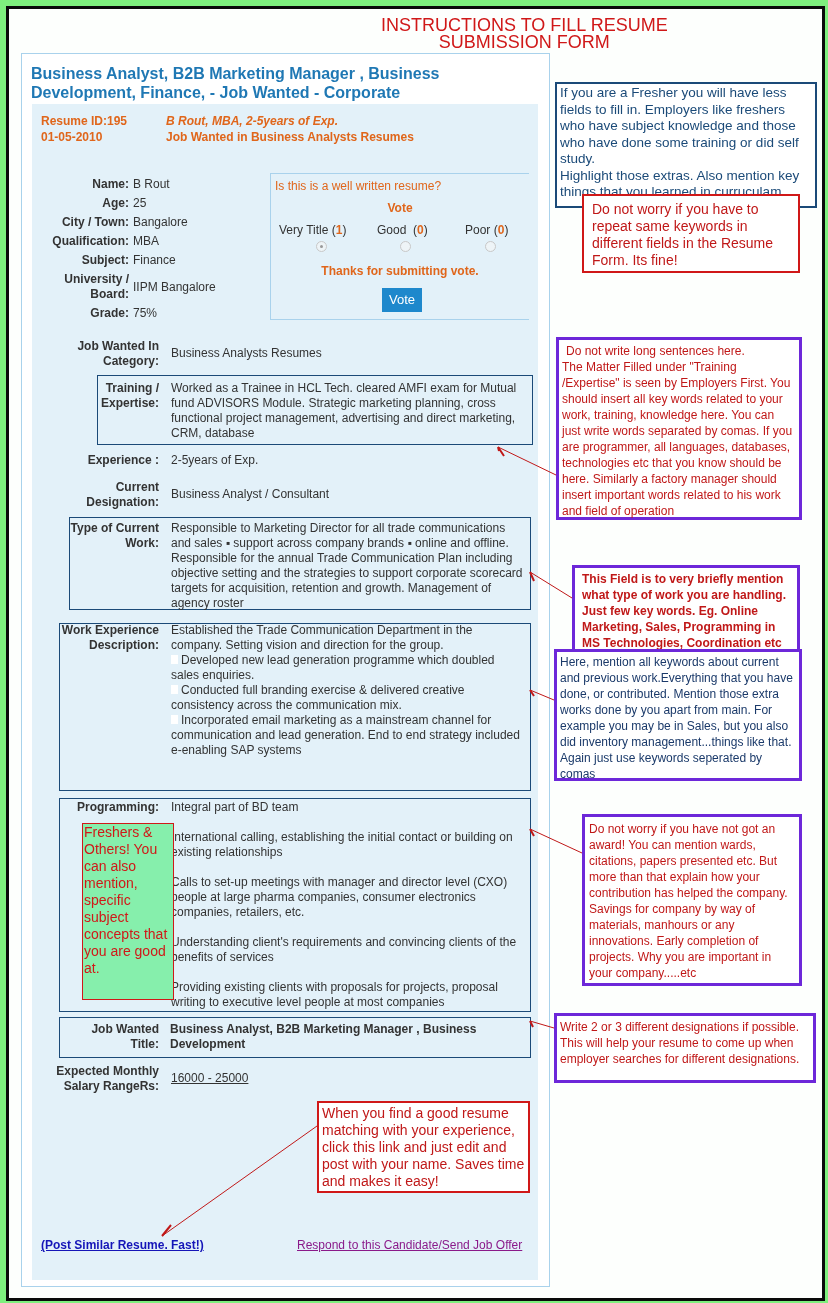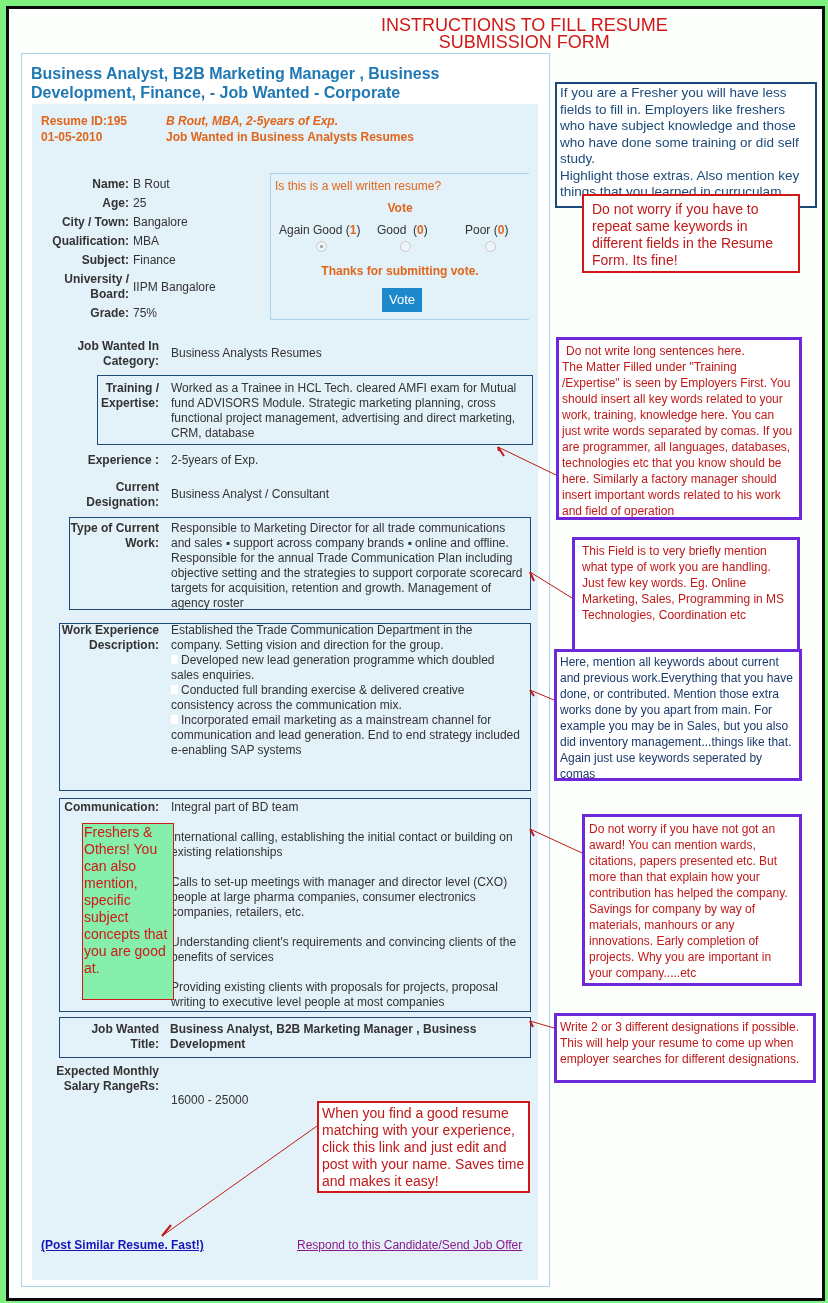--- a/index.html
+++ b/index.html
@@ -96,21 +96,21 @@
 <div class="abs fld-label" style="left:60px;top:272px;width:69px;">University / Board:</div>
 <div class="abs fld-val" style="left:133px;top:280px;">IIPM Bangalore</div>
 <div class="abs fld-label" style="left:40px;top:306px;width:89px;">Grade:</div>
 <div class="abs fld-val" style="left:133px;top:306px;">75%</div>
 
 <div class="abs vote-box">
   <div class="abs vote-q">Is this is a well written resume?</div>
   <div class="abs vote-head">Vote</div>
 
   <div class="abs vote-opt" style="left:8px;top:49px;">
-    <span>Again Good</span> (<span class="cnt">1</span>)
+    <span>Very Title</span> (<span class="cnt">1</span>)
   </div>
   <div class="abs vote-opt" style="left:106px;top:49px;">
     <span>Good</span>&nbsp; (<span class="cnt">0</span>)
   </div>
   <div class="abs vote-opt" style="left:194px;top:49px;">
     <span>Poor</span> (<span class="cnt">0</span>)
   </div>
 
   <div class="abs radio checked" style="left:45px;top:67px;"></div>
   <div class="abs radio" style="left:129px;top:67px;"></div>
@@ -140,56 +140,56 @@
 <div class="abs hl-box" style="left:59px;top:623px;width:470px;height:166px;"></div>
 <div class="abs fld-label" style="left:60px;top:623px;width:99px;">Work Experience Description:</div>
 <div class="abs fld-val" style="left:171px;top:623px;width:352px;">
   <div>Established the Trade Communication Department in the company. Setting vision and direction for the group.</div>
   <div><span style="display:inline-block;width:7px;height:9px;background:#fff;margin-right:3px;"></span><span>Developed new lead generation programme which doubled sales enquiries.</span></div>
   <div><span style="display:inline-block;width:7px;height:9px;background:#fff;margin-right:3px;"></span><span>Conducted full branding exercise &amp; delivered creative consistency across the communication mix.</span></div>
   <div><span style="display:inline-block;width:7px;height:9px;background:#fff;margin-right:3px;"></span><span>Incorporated email marketing as a mainstream channel for communication and lead generation. End to end strategy included e-enabling SAP systems</span></div>
 </div>
 
 <div class="abs hl-box" style="left:59px;top:798px;width:470px;height:212px;"></div>
-<div class="abs fld-label" style="left:60px;top:800px;width:99px;">Communication:</div>
+<div class="abs fld-label" style="left:60px;top:800px;width:99px;">Programming:</div>
 <div class="abs fld-val" style="left:171px;top:800px;width:352px;">
   <div style="margin-bottom:15px;">Integral part of BD team</div>
   <div style="margin-bottom:15px;">International calling, establishing the initial contact or building on existing relationships</div>
   <div style="margin-bottom:15px;">Calls to set-up meetings with manager and director level (CXO) people at large pharma companies, consumer electronics companies, retailers, etc.</div>
   <div style="margin-bottom:15px;">Understanding client's requirements and convincing clients of the benefits of services</div>
   <div>Providing existing clients with proposals for projects, proposal writing to executive level people at most companies</div>
 </div>
 
 <div class="abs" style="left:68px;top:823px;width:92px;height:177px;border:1px solid #d01818;background:#86efac;color:#d01818;font-size:14px;line-height:17px;padding:0 1px;box-sizing:border-box;margin-left:14px;">Freshers &amp; Others! You can also mention, specific subject concepts that you are good at.</div>
 
 <div class="abs hl-box" style="left:59px;top:1017px;width:470px;height:39px;"></div>
 <div class="abs fld-label" style="left:60px;top:1022px;width:99px;">Job Wanted Title:</div>
 <div class="abs fld-val" style="left:170px;top:1022px;width:352px;font-weight:bold;">Business Analyst, B2B Marketing Manager , Business Development</div>
 
 <div class="abs fld-label" style="left:40px;top:1064px;width:119px;">Expected Monthly Salary RangeRs:</div>
-<div class="abs fld-val" style="left:171px;top:1093px;">16000 - 25000</div>
+<div class="abs fld-val" style="left:171px;top:1071px;text-decoration:underline;">16000 - 25000</div>
 
 <div class="abs note-red thick" style="left:317px;top:1101px;width:213px;height:92px;padding:2px 3px;">When you find a good resume matching with your experience, click this link and just edit and post with your name. Saves time and makes it easy!</div>
 
 <a class="abs link-post" style="left:41px;top:1238px;">(Post Similar Resume. Fast!)</a>
 <a class="abs link-respond" style="left:297px;top:1238px;">Respond to this Candidate/Send Job Offer</a>
 
 <div class="abs note-blue" style="left:555px;top:54px;width:262px;height:126px;margin-top:28px;">
   <div>If you are a Fresher you will have less fields to fill in. Employers like freshers who have subject knowledge and those who have done some training or did self study.</div>
   <div>Highlight those extras. Also mention key things that you learned in curruculam</div>
 </div>
 
 <div class="abs note-red thick" style="left:582px;top:194px;width:218px;height:79px;padding:5px 8px;">Do not worry if you have to repeat same keywords in different fields in the Resume Form. Its fine!</div>
 
 <div class="abs note-red" style="left:556px;top:337px;width:246px;height:183px;padding:3px 3px;">
   <div style="padding-left:4px;">Do not write long sentences here.</div>
   <div>The Matter Filled under "Training /Expertise" is seen by Employers First. You should insert all key words related to your work, training, knowledge here. You can just write words separated by comas. If you are programmer, all languages, databases, technologies etc that you know should be here. Similarly a factory manager should insert important words related to his work and field of operation</div>
 </div>
 
-<div class="abs note-red" style="left:572px;top:537px;width:228px;height:130px;padding:3px 7px;">This Field is to very  briefly  mention what type of work you are handling. Just few key words. Eg. Online Marketing, Sales, Programming in MS Technologies, Coordination etc</div>
+<div class="abs note-red" style="left:572px;top:565px;width:228px;height:130px;padding:3px 7px;font-weight:bold;">This Field is to very  briefly  mention what type of work you are handling. Just few key words. Eg. Online Marketing, Sales, Programming in MS Technologies, Coordination etc</div>
 
 <div class="abs note-red" style="left:554px;top:649px;width:248px;height:132px;padding:2px 3px;color:#1b3a6a;">Here, mention all keywords about  current and previous work.Everything that you have done, or contributed. Mention those extra works done by you apart from main. For example you may be in Sales, but you also did inventory management...things like that. Again just use keywords seperated by comas</div>
 
 <div class="abs note-red" style="left:582px;top:814px;width:220px;height:172px;padding:4px 4px;">Do not worry if you have not got an award! You can mention wards, citations, papers presented etc. But more than that explain how your contribution has helped the company. Savings for company by way of materials, manhours or any innovations. Early completion of projects. Why you are important in your company.....etc</div>
 
 <div class="abs note-red" style="left:554px;top:1013px;width:262px;height:70px;padding:3px 3px;">Write 2 or 3 different designations if possible. This will help your resume to come up when employer searches for different designations.</div>
 
 <svg class="arrows" width="828" height="1303">
   <g stroke="#c01818" stroke-width="1" fill="none">
     <line x1="556" y1="475" x2="498" y2="447"></line>

